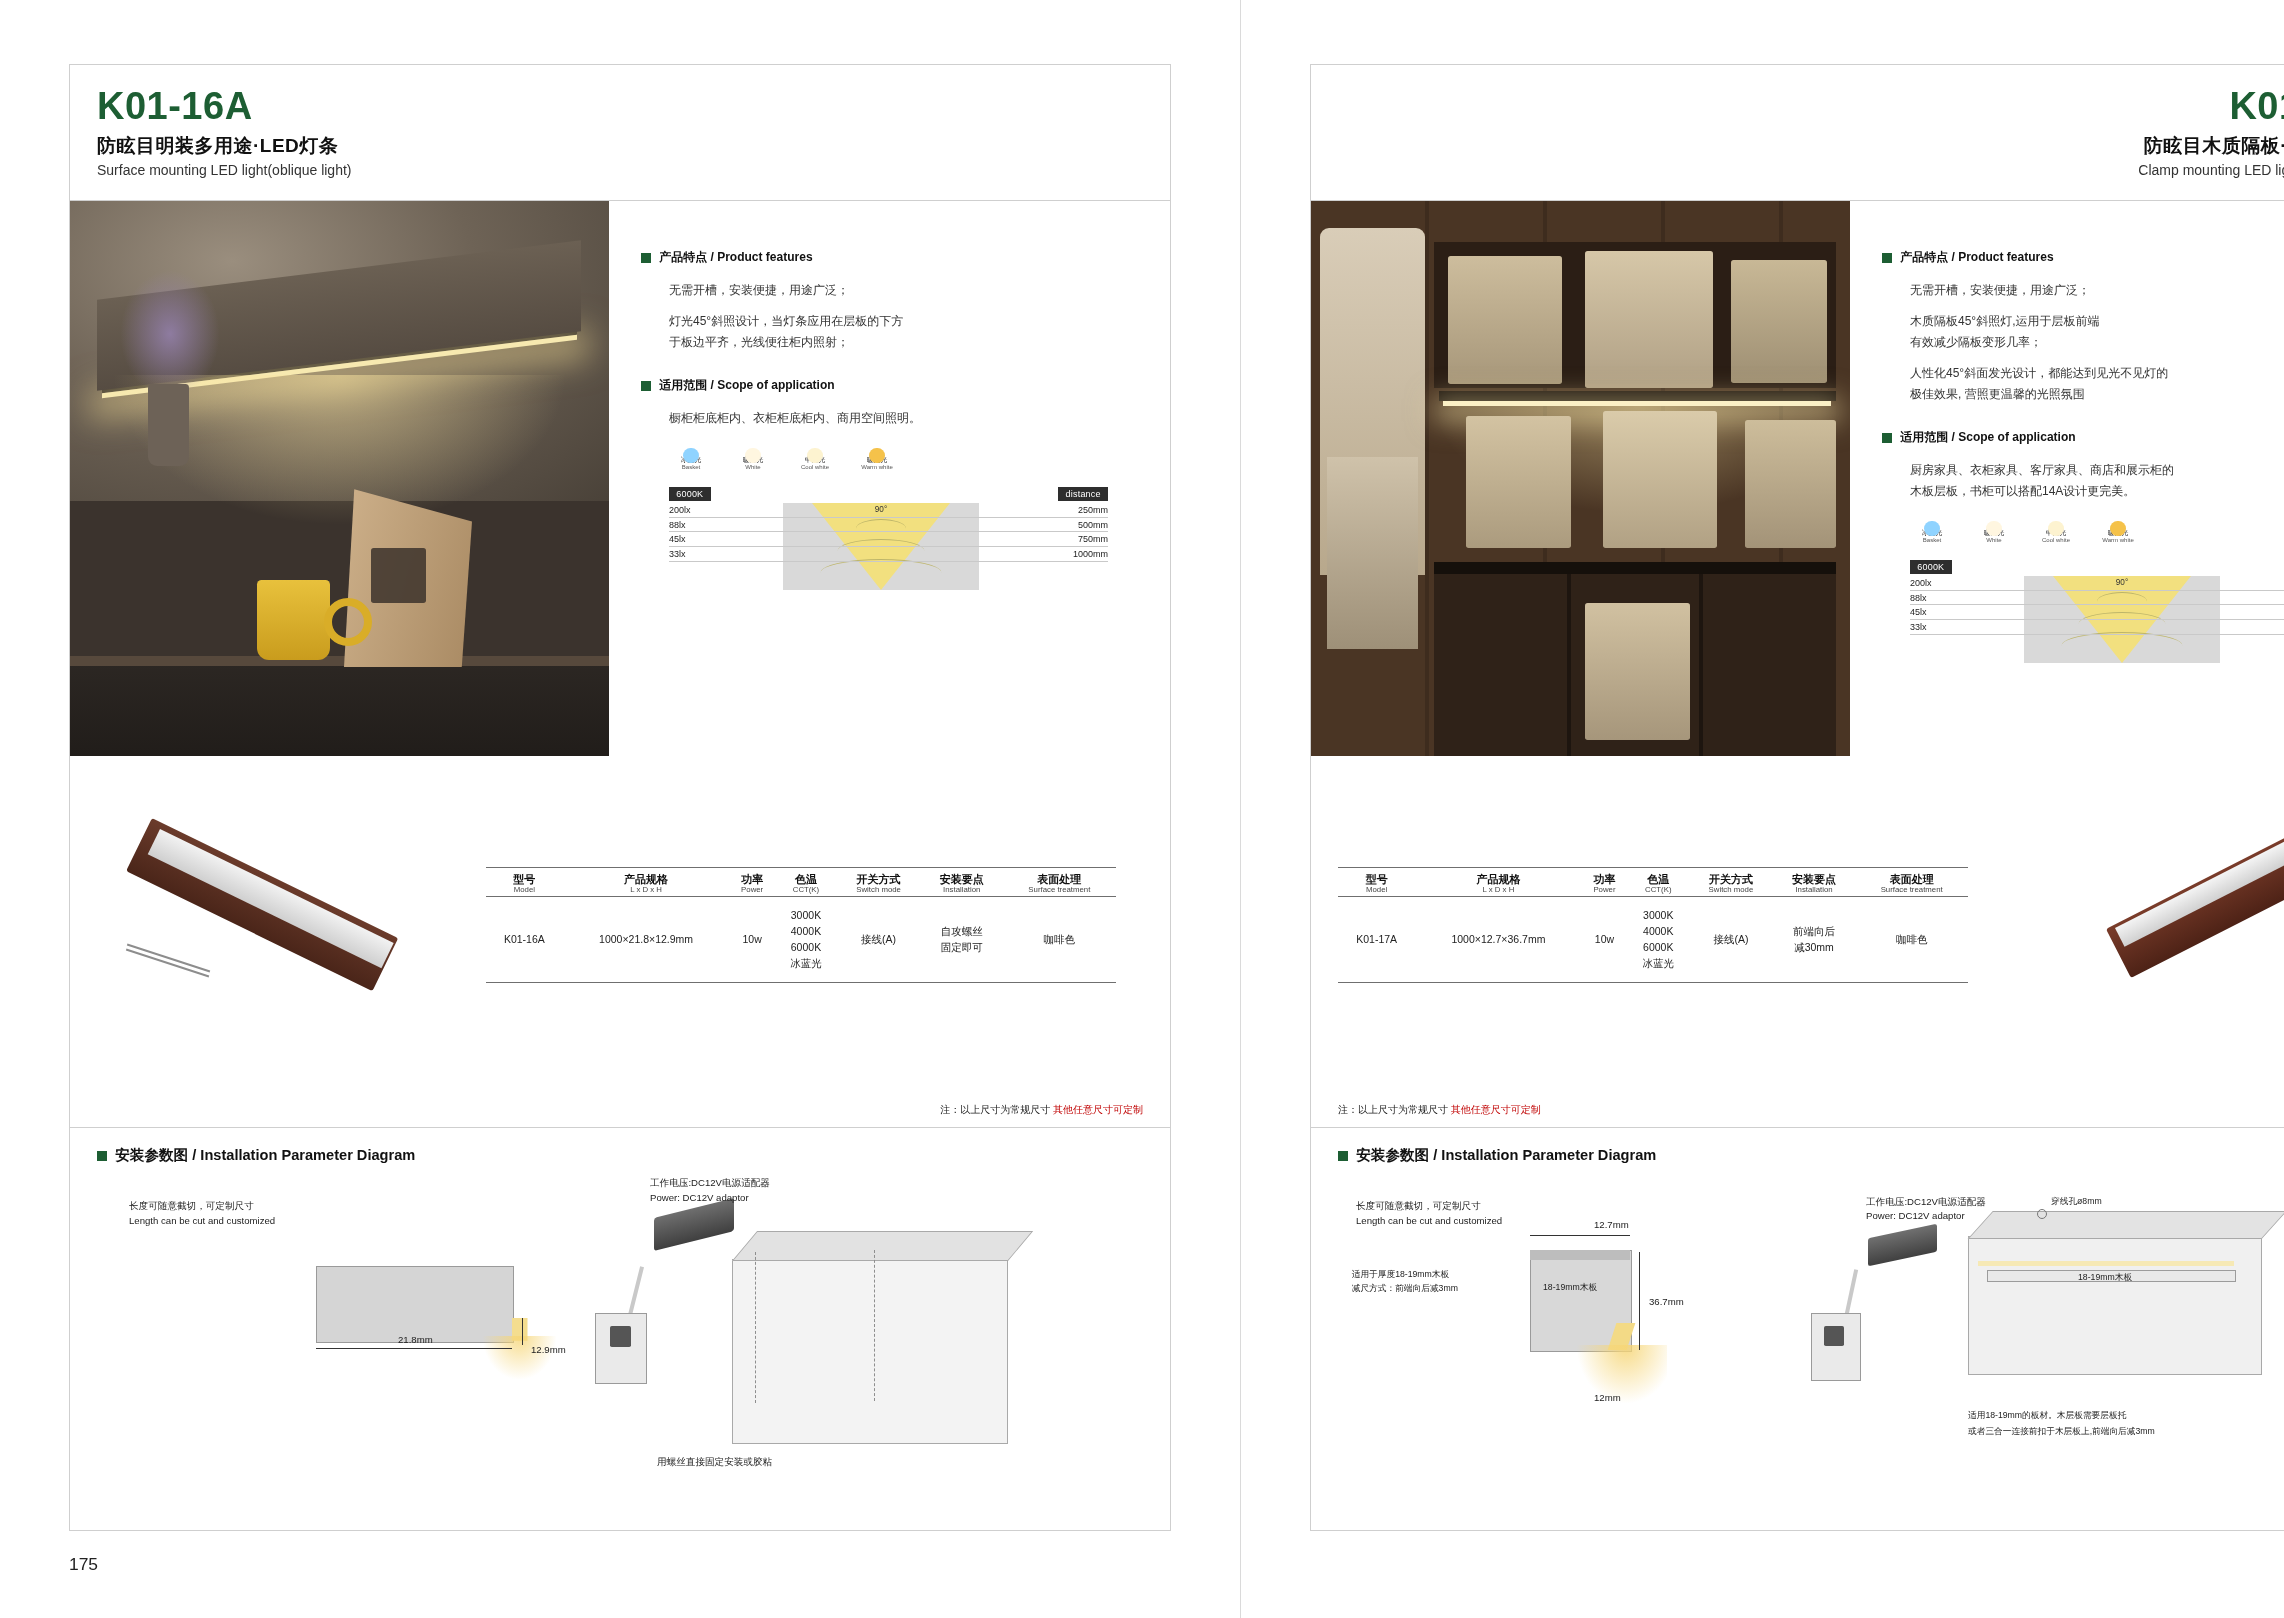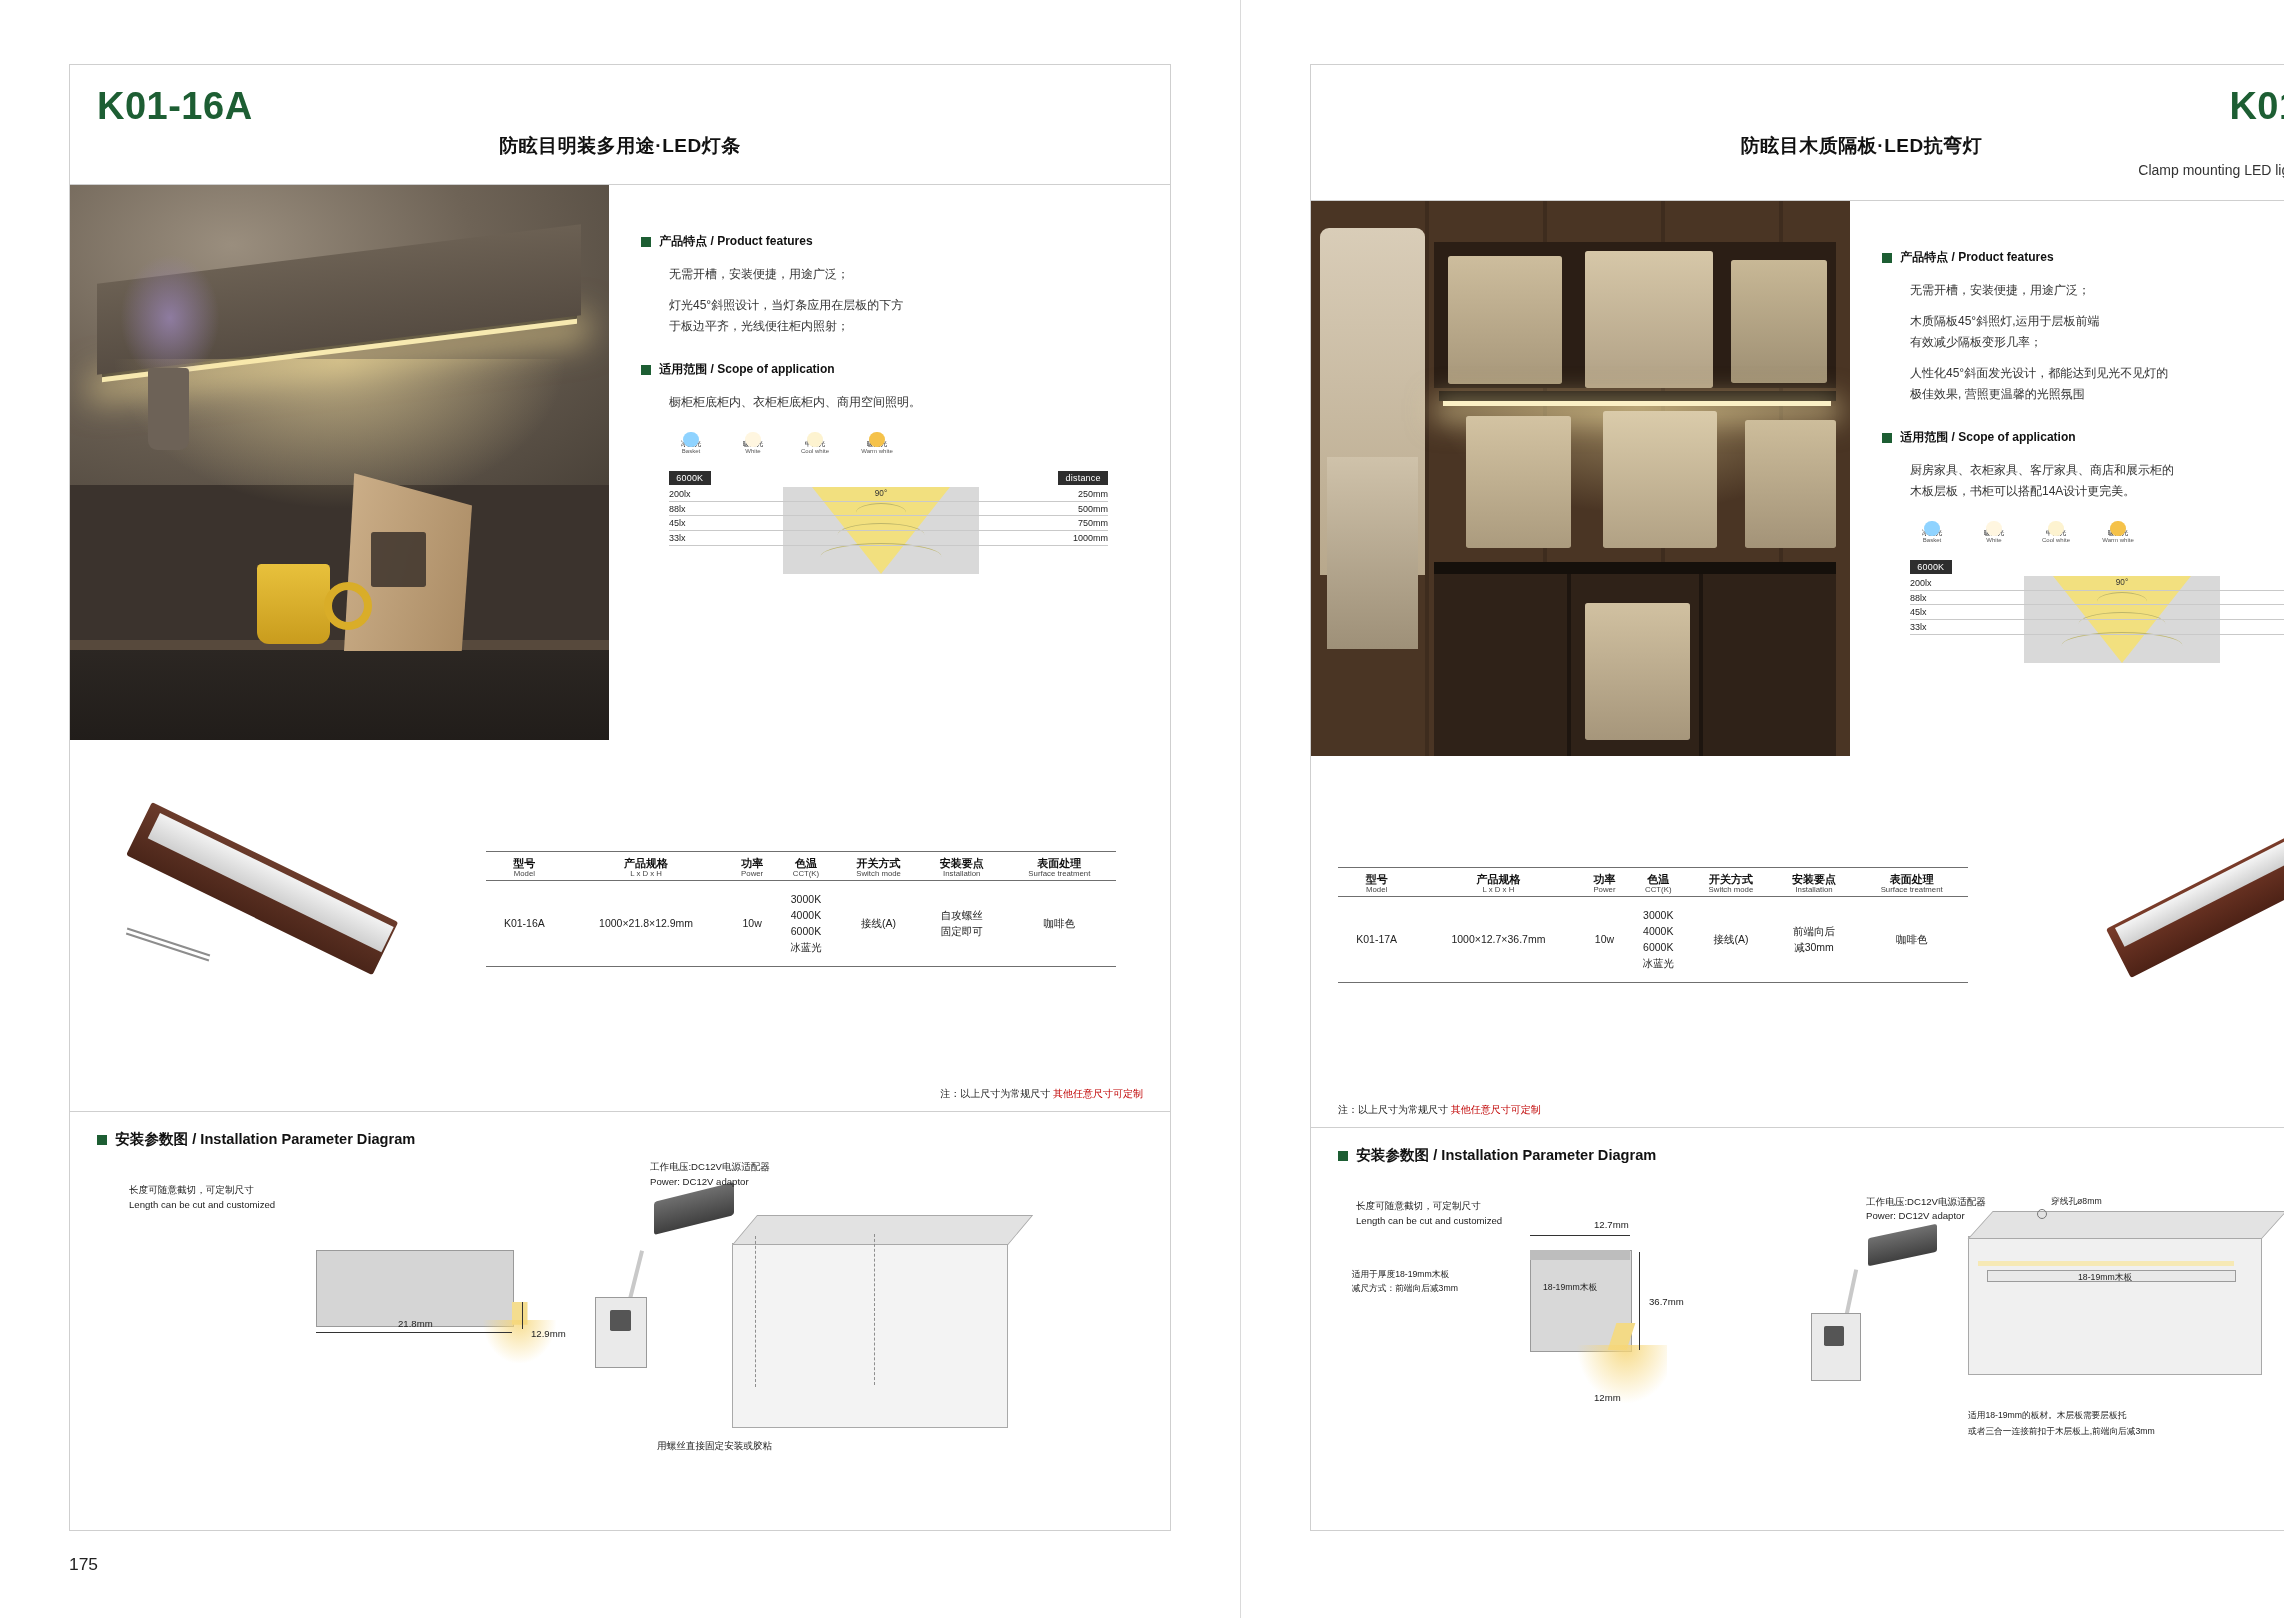--- a/index.html
+++ b/index.html
@@ -23,21 +23,21 @@
   }
   .page.right .inner{left:69px;right:69px;}
 
   
   .header{position:relative;padding:22px 27px 10px 27px;}
   .header.right{text-align:right;}
   .model{
     font-size:38px;font-weight:bold;color:#1d5e33;letter-spacing:0.5px;
     line-height:1.05;margin:0 0 6.4px 0;
   }
-  .title-cn{font-size:19px;font-weight:bold;color:#111;letter-spacing:0.5px;margin-bottom:2.7px;text-align:center;}
+  .title-cn{font-size:19px;font-weight:bold;color:#111;letter-spacing:0.5px;margin-bottom:2.7px;}
   .title-en{font-size:14px;color:#333;font-weight:normal;}
   .hr{height:1.4px;background:#cfcfcf;margin-top:12px;}
 
   
   .hero-row{display:flex;align-items:flex-start;}
   .photo{
     width:539px;height:555px;flex:none;position:relative;overflow:hidden;
   }
   .features{flex:1;padding:48px 32px 0 32px;box-sizing:border-box;}
   .feat-head{display:flex;align-items:center;margin-bottom:13.7px;}
@@ -134,20 +134,21 @@
 <body>
 
 <div class="spread">
 
   <div class="page left">
     <div class="inner">
 
       <div class="header">
         <div class="model">K01-16A</div>
         <div class="title-cn">防眩目明装多用途·LED灯条</div>
+        <div class="title-en">Surface mounting LED light(oblique light)</div>
       </div>
       <div class="hr"></div>
 
       <div class="hero-row">
 
         <div class="photo" style="background:linear-gradient(#5d5145 0 47%, #4b4039 47% 52%, #3b332d 52% 100%);">
           <div class="abs" style="left:0;top:0;width:100%;height:54%;background:
                radial-gradient(ellipse at 30% 20%, #9a8e7e 0%, #6e6356 45%, #4a4239 100%);"></div>
 
           <div class="abs" style="left:32px;top:151px;width:475px;height:12px;background:#2e2a27;transform:skewY(-7deg);"></div>

